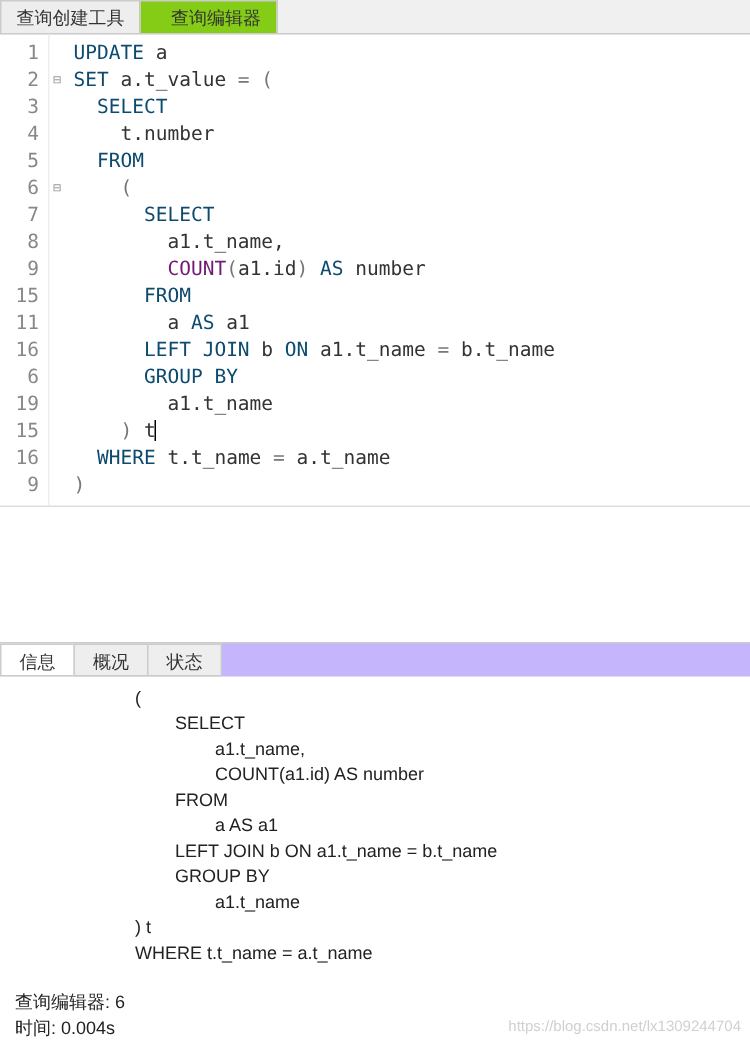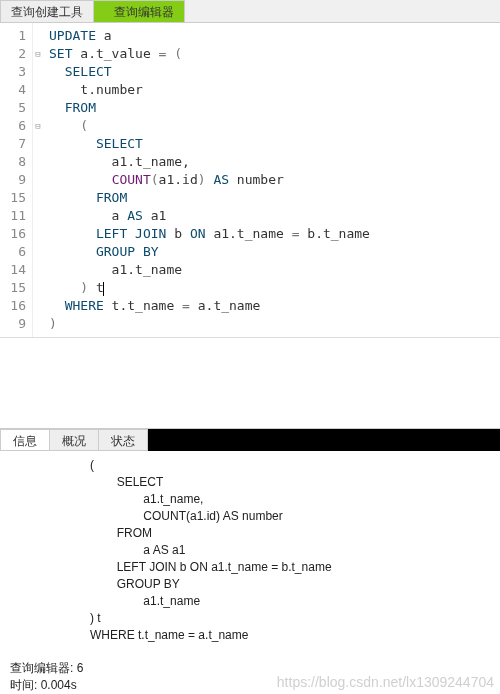--- a/index.html
+++ b/index.html
@@ -71,21 +71,21 @@
     border-left: 1px solid #000;
     margin-left: -1px;
     display: inline-block;
     height: 14px;
     vertical-align: middle;
   }
   .spacer { height: 90px; }
   .result-tabs {
     display: flex;
     border-top: 1px solid #ccc;
-    background: #000000;
+    background: #c4b5fd;
     height: 22px;
   }
   .rtab {
     padding: 3px 12px;
     border: 1px solid #ccc;
     background: #eee;
     margin-right: -1px;
     font-size: 12px;
     cursor: pointer;
   }
@@ -100,21 +100,21 @@
   }
   .result-footer {
     padding: 6px 10px;
     font-size: 12px;
     color: #222;
   }
   .watermark {
     position: absolute;
     right: 6px;
     bottom: 4px;
-    font-size: 14px;
+    font-size: 10px;
     color: #d0d0d0;
     font-family: sans-serif;
   }
   .codeline { height: 18px; }
 </style>
 </head>
 <body>
 
 <div class="tabs-top">
   <div class="tab">查询创建工具</div>
@@ -129,21 +129,21 @@
       <div class="codeline">4</div>
       <div class="codeline">5</div>
       <div class="codeline">6</div>
       <div class="codeline">7</div>
       <div class="codeline">8</div>
       <div class="codeline">9</div>
       <div class="codeline">15</div>
       <div class="codeline">11</div>
       <div class="codeline">16</div>
       <div class="codeline">6</div>
-      <div class="codeline">14</div>
+      <div class="codeline">19</div>
       <div class="codeline">15</div>
       <div class="codeline">16</div>
       <div class="codeline">9</div>
     </div>
   <div class="fold" id="fold">
       <div></div>
       <div>⊟</div>
       <div></div>
       <div></div>
       <div></div>

